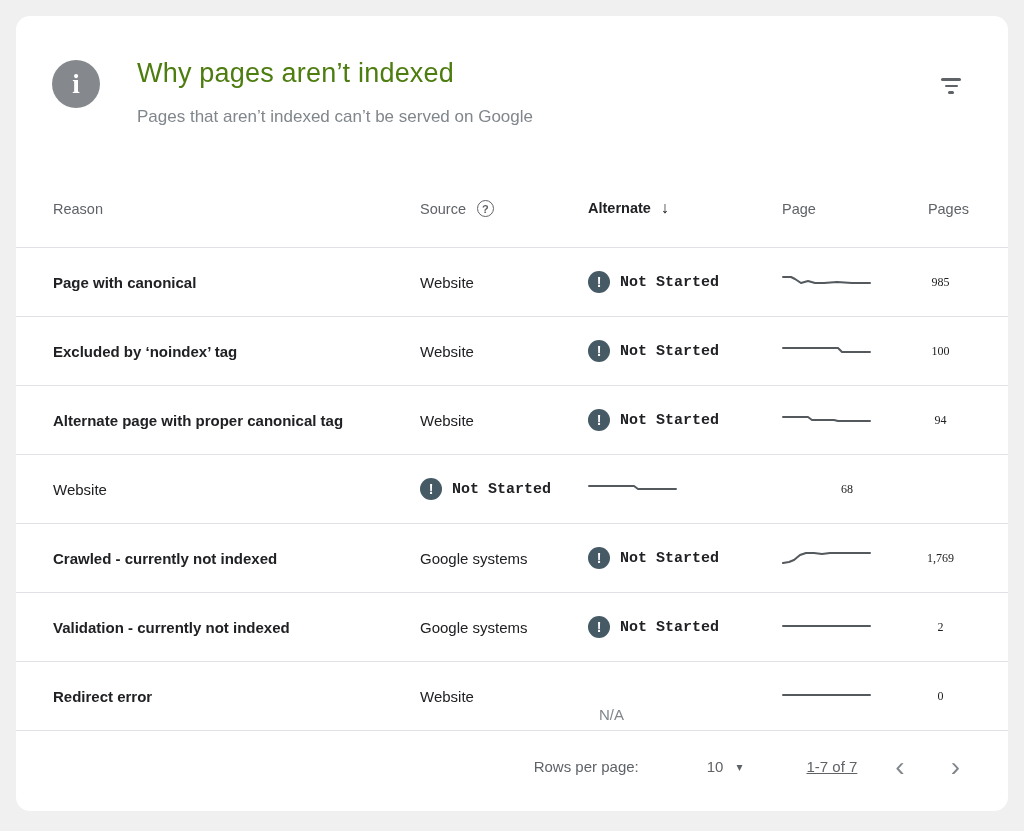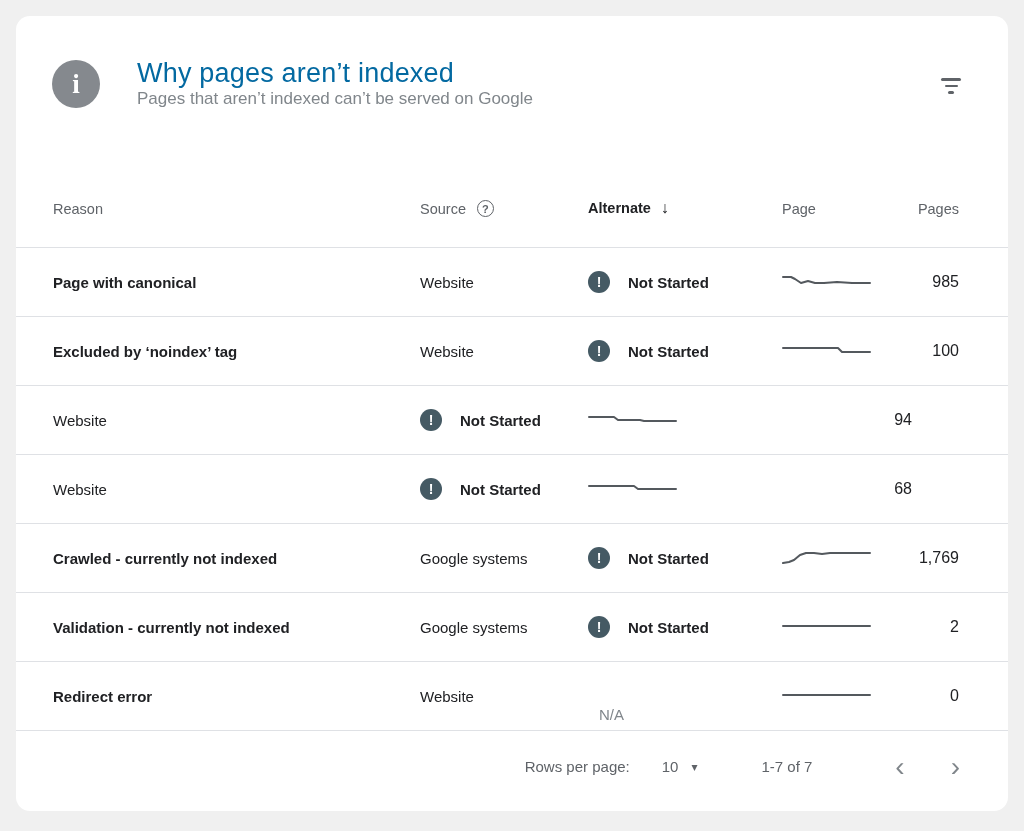--- a/index.html
+++ b/index.html
@@ -20,69 +20,69 @@
   
   .card-header { display:flex; align-items:flex-start; padding:42px 40px 0 36px; height:111px; }
   .info-badge {
     width:48px; height:48px; border-radius:50%;
     background:#85898e; color:#fff;
     display:flex; align-items:center; justify-content:center;
     font-size:27px; font-weight:700; margin-top:2px; flex:0 0 48px;
     font-family:"Liberation Serif", serif;
   }
   .header-text { margin-left:37px; }
-  .header-text h1 { margin:0; font-size:27px; font-weight:400; color:#0369a1; letter-spacing:.2px; }
-  .header-text p { margin:0 0 0; font-size:17px; color:#80868b; }
+  .header-text h1 { margin:0; font-size:27px; font-weight:400; color:#4d7c0f; letter-spacing:.2px; }
+  .header-text p { margin:18px 0 0; font-size:17px; color:#80868b; }
   .filter-btn { margin-left:auto; margin-top:14px; background:none; border:none; padding:6px; cursor:pointer; }
   .filter-icon { display:flex; flex-direction:column; align-items:center; gap:4px; width:22px; }
   .filter-icon i { display:block; height:2.5px; background:#5f6368; border-radius:2px; }
   .filter-icon i:nth-child(1){ width:20px; }
   .filter-icon i:nth-child(2){ width:13px; }
   .filter-icon i:nth-child(3){ width:6px; }
   
   .row-grid {
     display:grid;
     grid-template-columns:367px 168px 194px 130px 1fr;
     align-items:center;
-    padding:0 49px 0 37px;
+    padding:0 39px 0 37px;
   }
   .thead { height:120px; align-items:end; padding-bottom:30px; color:#5f6368; font-size:14.5px; }
   .th { display:flex; align-items:center; }
   .th.pages { justify-content:flex-end; }
   .th.validation { color:#202124; font-weight:700; }
   .help-icon {
     width:17px; height:17px; border:1.5px solid #5f6368; border-radius:50%;
     display:inline-flex; align-items:center; justify-content:center;
     font-size:11px; color:#5f6368; margin-left:11px; font-weight:700;
   }
   .sort-icon { margin-left:10px; font-size:16px; font-weight:400; }
   
   .trow { height:69px; border-top:1px solid #dfe1e5; font-size:15px; }
   .td.reason { font-weight:700; }
-  .td.pages { text-align:right; font-size:16px; }
+  .td.pages { text-align:center; font-size:12px;font-family:Liberation Serif, serif; }
   .validation-cell { display:flex; align-items:center; }
   .badge {
     width:22px; height:22px; border-radius:50%;
     background:var(--badge,#455a64); color:#fff;
     display:flex; align-items:center; justify-content:center;
     font-size:14px; font-weight:700; flex:0 0 22px;
   }
-  .vlabel { margin-left:18px; font-weight:700; }
+  .vlabel { margin-left:10px; font-weight:700;font-family:Liberation Mono, monospace; }
   .na { color:#80868b; padding-left:11px;margin-top:36px; }
   .td.trend svg { display:block; }
   
   .tfoot {
     height:72px; border-top:1px solid #dfe1e5;
     display:flex; align-items:center; justify-content:flex-end;
     padding-right:40px; color:#5f6368; font-size:15px;
   }
   .rpp-label { margin-right:26px; }
-  .rpp-select { display:inline-flex; align-items:center; gap:13px; margin-right:58px; cursor:pointer; background:none; border:none; color:#5f6368; font-size:15px; font-family:inherit; }
+  .rpp-select { display:inline-flex; align-items:center; gap:13px; margin-right:58px; cursor:pointer; background:none; border:none; color:#5f6368; font-size:15px; font-family:inherit;margin-left:36px; }
   .dd-arrow { font-size:12px; color:#5f6368; }
-  .range { margin-right:75px; }
+  .range { margin-right:30px;text-decoration:underline; }
   .pg { background:none; border:none; color:#80868b; font-size:28px; line-height:1; cursor:pointer; padding:0 8px; font-family:inherit; }
   .pg.prev { margin-right:30px; }
 </style>
 </head>
 <body style="background: rgb(240, 240, 240);">
 
 <div class="card">
 
   <div class="card-header">
     <div class="info-badge">
@@ -138,20 +138,21 @@
           <span class="vlabel">Not Started</span>
         </div>
         <div class="td trend">
           <svg width="90" height="26" viewBox="0 0 90 26">
             <polyline points="1,10 56,10 60,14 88,14" fill="none" stroke="#54595e" stroke-width="2" stroke-linecap="round" stroke-linejoin="round"></polyline>
           </svg>
         </div>
         <div class="td pages">100</div>
       </div>
       <div class="trow row-grid">
+        <div class="td reason">Alternate page with proper canonical tag</div>
         <div class="td source">Website</div>
         <div class="td validation-cell">
           <span class="badge">!</span>
           <span class="vlabel">Not Started</span>
         </div>
         <div class="td trend">
           <svg width="90" height="26" viewBox="0 0 90 26">
             <polyline points="1,10 26,10 30,13 52,13 56,14 88,14" fill="none" stroke="#54595e" stroke-width="2" stroke-linecap="round" stroke-linejoin="round"></polyline>
           </svg>
         </div>

